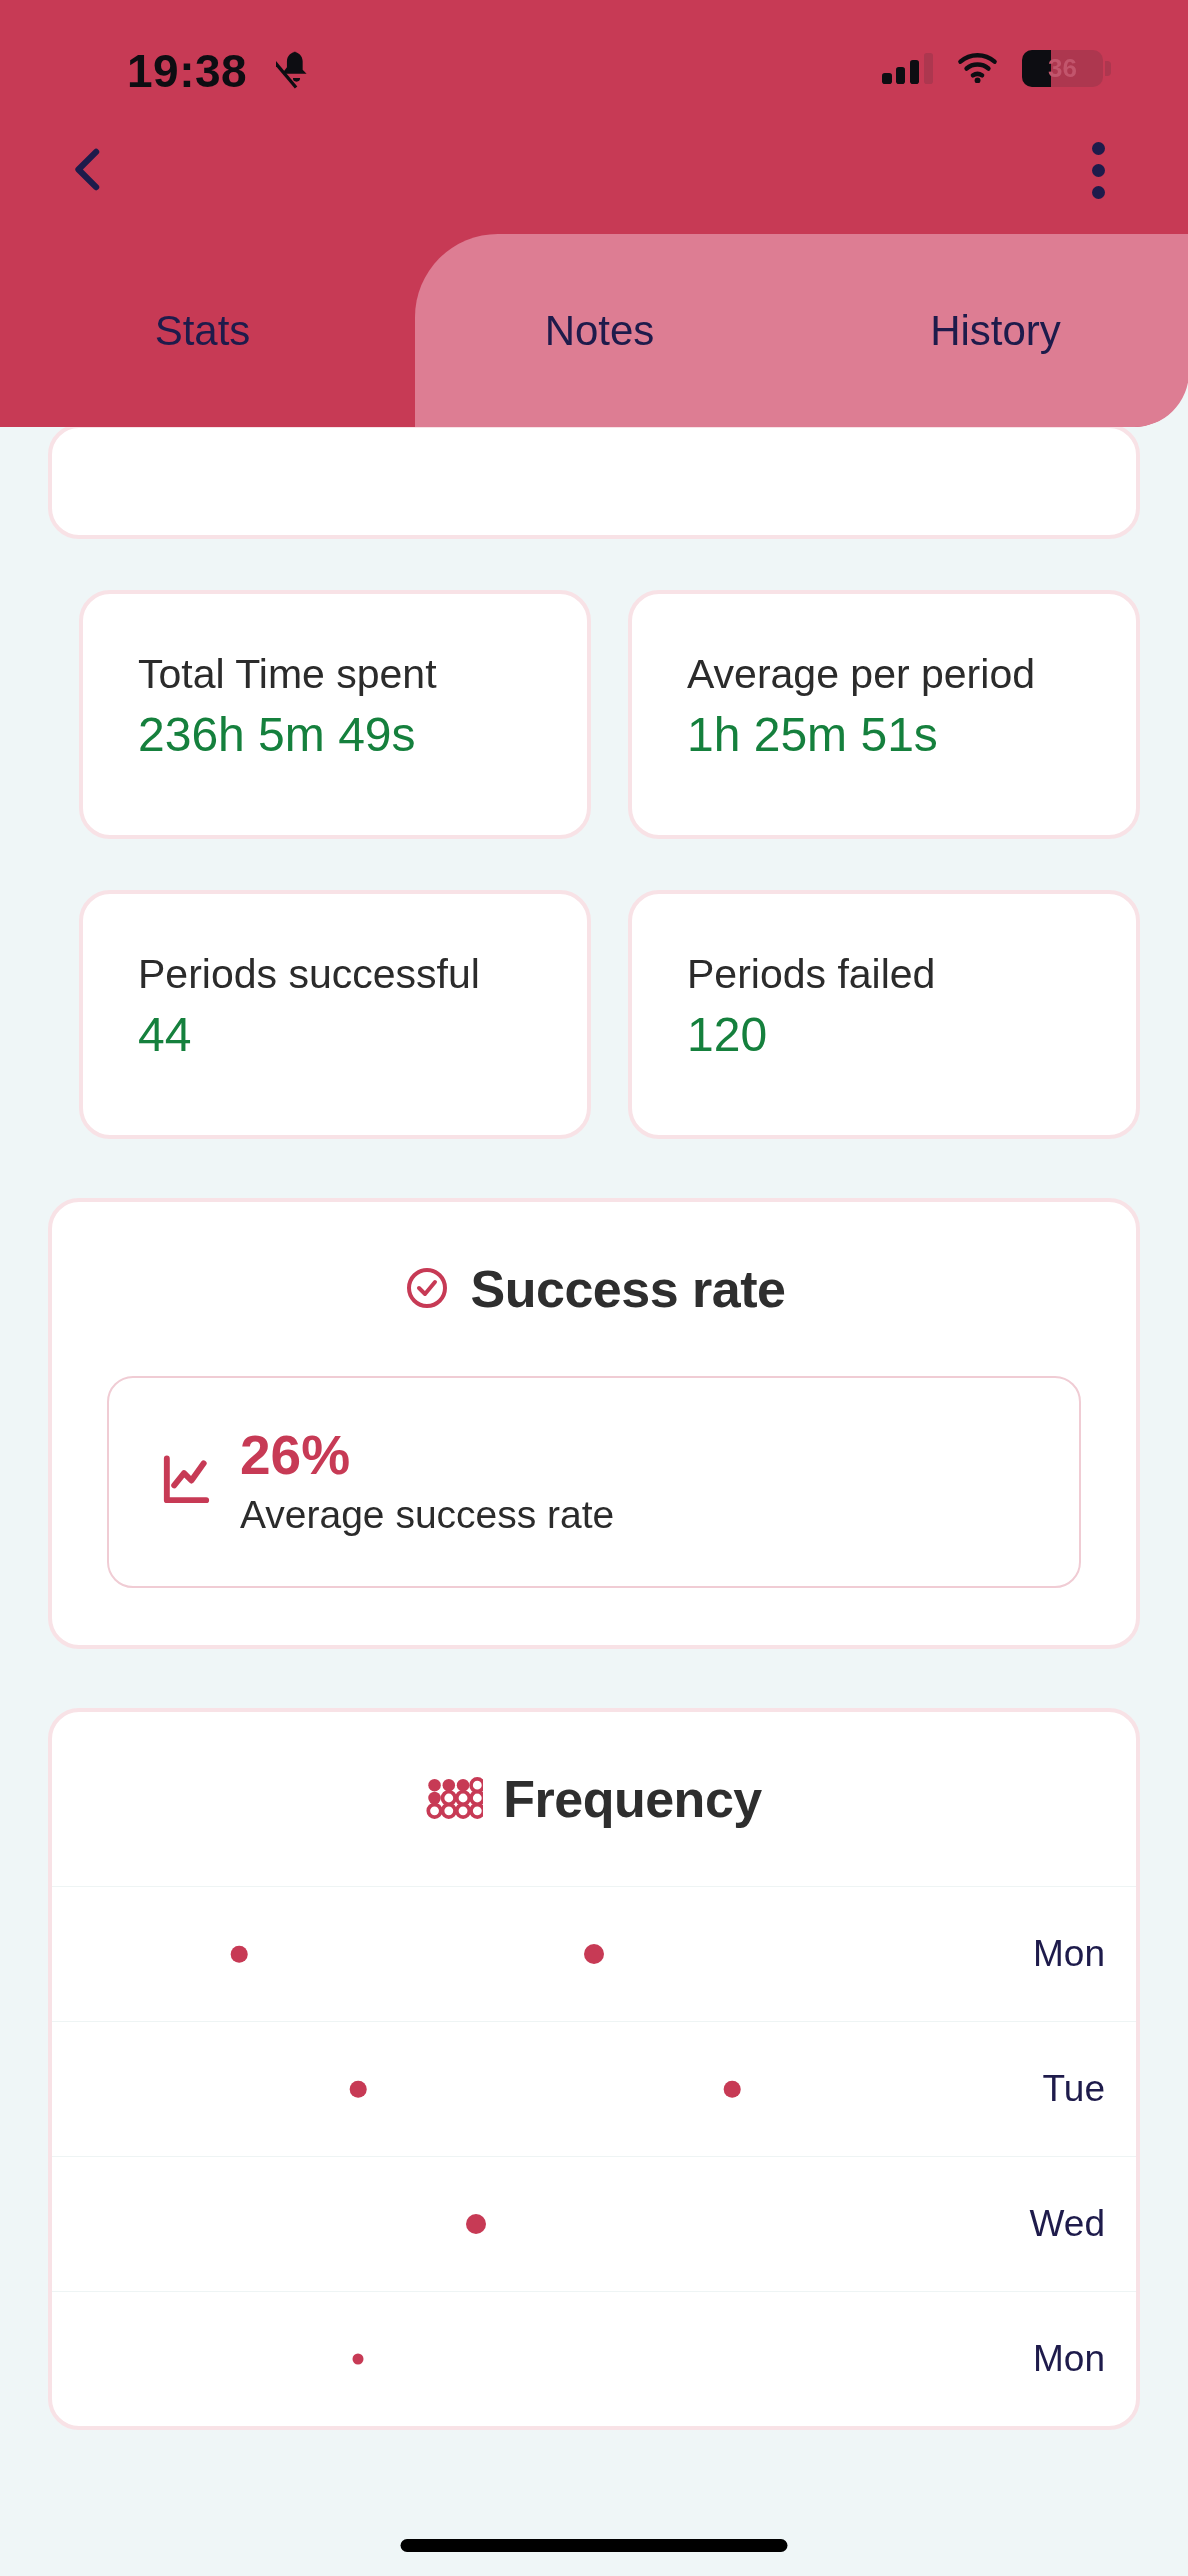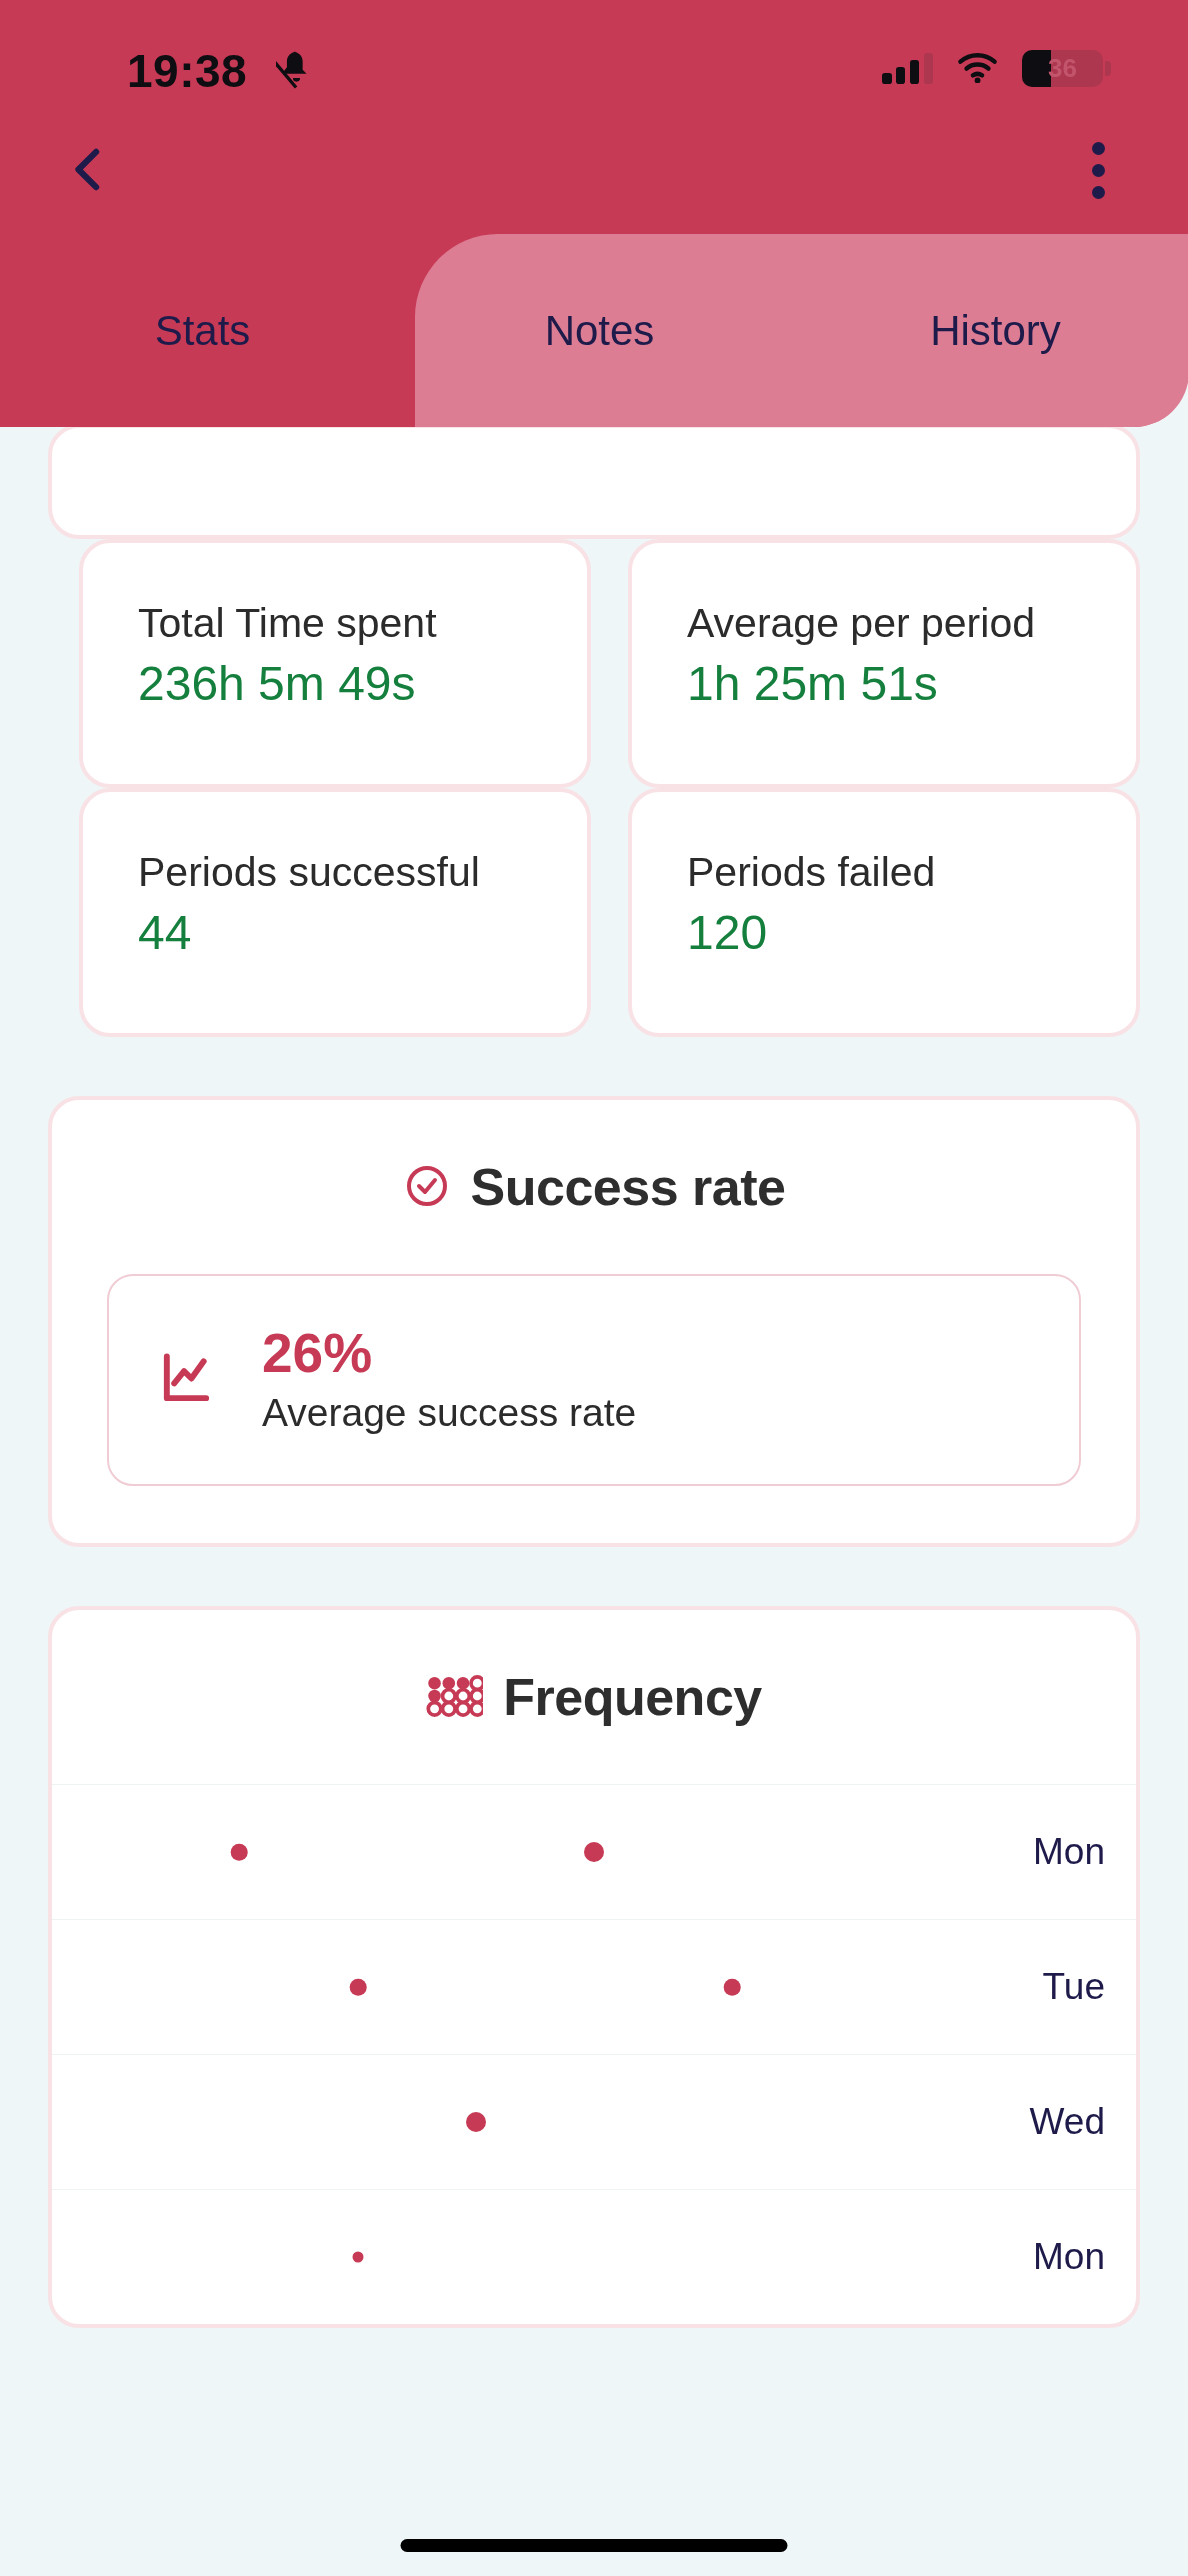--- a/index.html
+++ b/index.html
@@ -32,20 +32,21 @@
     height:115px;
     background:#ffffff;
     border:4.6px solid #f8e2e6;
     border-radius:31px;
   }
 
   
   .card-row {
     display:flex;
     gap:37px;
+    margin-top:51px;
     padding-left:31px;
   }
   .stat-card {
     flex:1;
     background:#ffffff;
     border:4.6px solid #f8e2e6;
     border-radius:31px;
     height:249px;
     padding:55px 55px 0 55px;
   }
@@ -87,21 +88,21 @@
 
   
   .rate-box {
     margin:57px 55px 57px 55px;
     border:2.8px solid #f0ccd4;
     border-radius:26px;
     height:212px;
     display:flex;
     align-items:center;
     padding-left:48px;
-    gap:46px;
+    gap:24px;
   }
   .rate-text-wrap { display:flex; flex-direction:column; }
   .rate-value {
     font-size:55px;
     font-weight:bold;
     color:#c73a55;
     line-height:1.05;
   }
   .rate-caption {
     font-size:39px;

